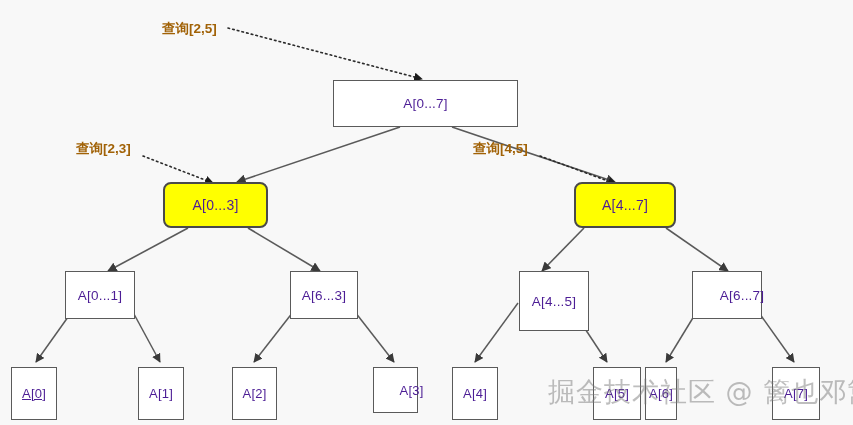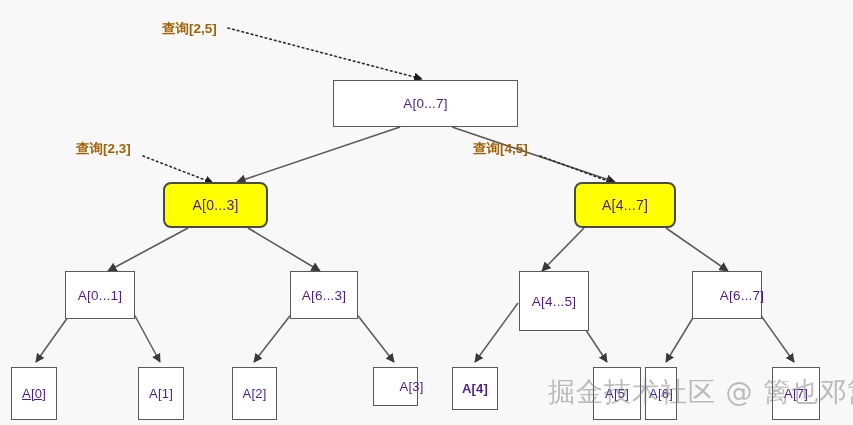--- a/index.html
+++ b/index.html
@@ -118,21 +118,21 @@
   <div class="node highlight" style="left:574px; top:182px; width:102px; height:46px;">A[4...7]</div>
 
   <div class="node" style="left:65px; top:271px; width:70px; height:48px;">A[0...1]</div>
   <div class="node" style="left:290px; top:271px; width:68px; height:48px;">A[6...3]</div>
   <div class="node" style="left:519px; top:271px; width:70px; height:60px;">A[4...5]</div>
   <div class="node" style="left:692px; top:271px; width:70px; height:48px;padding-left:30px;">A[6...7]</div>
 
   <div class="node leaf" style="left:11px; top:367px; width:46px; height:53px;text-decoration:underline;">A[0]</div>
   <div class="node leaf" style="left:138px; top:367px; width:46px; height:53px;">A[1]</div>
   <div class="node leaf" style="left:232px; top:367px; width:45px; height:53px;">A[2]</div>
-  <div class="node leaf" style="left:373px; top:367px; width:45px; height:39px;padding-left:32px;">A[3]</div>
-  <div class="node leaf" style="left:452px; top:367px; width:46px; height:43px;font-weight:bold;">A[4]</div>
+  <div class="node leaf" style="left:373px; top:367px; width:45px; height:46px;padding-left:32px;">A[3]</div>
+  <div class="node leaf" style="left:452px; top:367px; width:46px; height:53px;">A[4]</div>
   <div class="node leaf" style="left:593px; top:367px; width:48px; height:53px;">A[5]</div>
   <div class="node leaf" style="left:645px; top:367px; width:32px; height:53px;">A[6]</div>
   <div class="node leaf" style="left:772px; top:367px; width:48px; height:53px;">A[7]</div>
 
   <div id="watermark">掘金技术社区 @ 篱也邓篱</div>
 
 </div>
 
 </body></html>

